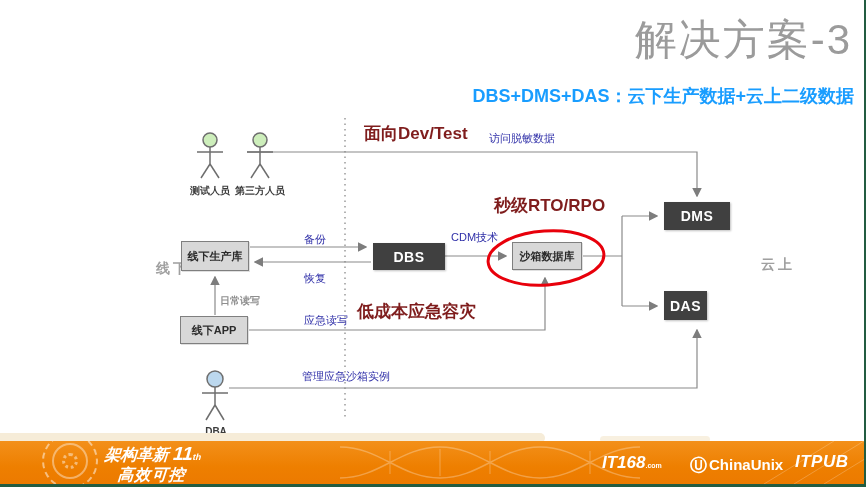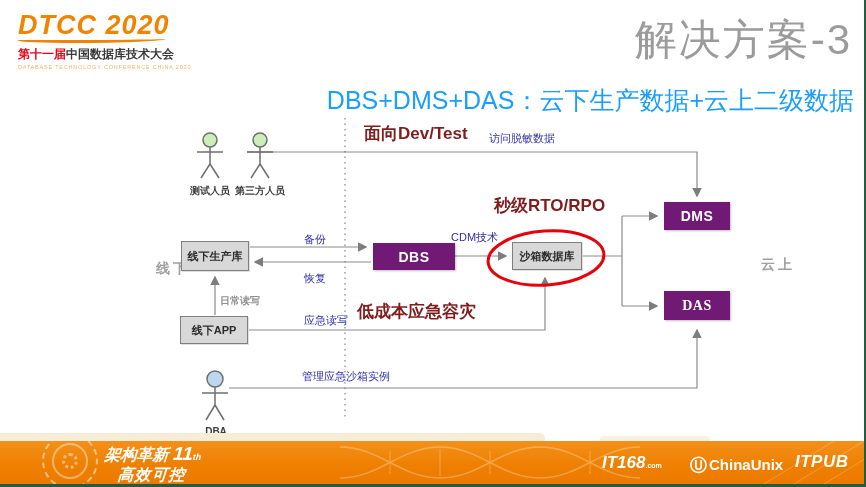--- a/index.html
+++ b/index.html
@@ -11,36 +11,36 @@
   
   .logo { position:absolute; left:18px; top:10px; width:200px; }
   .logo-line1 { color:#f08300; font-weight:bold; font-style:italic; font-size:27px; letter-spacing:1px; line-height:30px; }
   .logo-swoosh { width:148px; height:7px; border-bottom:3px solid #f08300; border-radius:0 0 100% 60%; margin-top:-4px; }
   .logo-line2 { font-size:12px; font-weight:bold; margin-top:3px; white-space:nowrap; }
   .logo-line2 .red-part { color:#e60012; }
   .logo-line2 .dark-part { color:#3a3a3a; }
   .logo-line3 { font-size:5.5px; color:#f3b269; letter-spacing:.8px; margin-top:1px; white-space:nowrap; }
 
   .page-title { position:absolute; top:12px; right:12px; font-size:42px; color:#9b9b9b; letter-spacing:2px; white-space:nowrap; }
-  .page-subtitle { position:absolute; top:84px; right:10px; font-size:25px; font-weight:normal; color:#199dff; white-space:nowrap; }
+  .page-subtitle { position:absolute; top:84px; right:10px; font-size:18px; font-weight:bold; color:#199dff; white-space:nowrap; }
 
   
   #diagram-svg { position:absolute; left:0; top:0; width:866px; height:487px; }
   .lbl { position:absolute; white-space:nowrap; line-height:1.1;font-weight:bold; }
   .navy { color:#2f2fa8; font-weight:normal; font-size:11px; }
   .redlbl { color:#7f1d1d; font-weight:bold; }
   .graylbl { color:#8f8f8f; }
   .zone { color:#a0a0a0; font-size:14px; letter-spacing:3px;margin-left:28px; }
   .actor-label { font-size:10px; color:#3c3c3c; transform:translateX(-50%); }
 
   .node { position:absolute; display:flex; align-items:center; justify-content:center;
           font-weight:bold; text-align:center; }
   .node-light { background:#d8d8d8; border:1px solid #7f7f7f; color:#2b2b2b; font-size:11px;
                 box-shadow:1px 1px 0 rgba(0,0,0,.12); }
-  .node-slate { background:#701a75; color:#fff; font-size:14px; letter-spacing:.5px;
+  .node-slate { background:#404040; color:#fff; font-size:14px; letter-spacing:.5px;
                 box-shadow:1px 1px 2px rgba(0,0,0,.25); }
 
   
   .footer-wave { position:absolute; left:0; top:433px; width:545px; height:10px;
                  background:#f6ecd8; border-radius:0 10px 10px 0; }
   .footer-wave2 { position:absolute; left:600px; top:436px; width:110px; height:7px;
                   background:#f6ecd8; opacity:.8; border-radius:6px; }
   .footer { position:absolute; left:0; top:441px; width:864px; height:43px;
             background:linear-gradient(180deg,#f3901a 0%,#ee7f00 60%,#ec7a00 100%); overflow:hidden; }
   .emblem { position:absolute; left:42px; top:-8px; width:56px; height:56px; border-radius:50%;
@@ -61,26 +61,20 @@
   .f-chinaunix .u-icon { font-size:17px; font-weight:bold; margin-right:2px; vertical-align:-1px; }
   .f-itpub { left:795px; top:11px; font-size:17px; letter-spacing:.5px; }
   .dna { position:absolute; left:340px; top:0; opacity:.28; }
   .corner-lines { position:absolute; right:0; top:0; opacity:.22; }
 </style>
 </head>
 <body>
 
 <div id="slide">
 
-  <div class="logo">
-    <div class="logo-line1"><span>DTCC</span> <span>2020</span></div>
-    <div class="logo-swoosh"></div>
-    <div class="logo-line2"><span class="red-part">第十一届</span><span class="dark-part">中国数据库技术大会</span></div>
-    <div class="logo-line3">DATABASE TECHNOLOGY CONFERENCE CHINA 2020</div>
-  </div>
 
   <div class="page-title">解决方案-3</div>
   <div class="page-subtitle">DBS+DMS+DAS：云下生产数据+云上二级数据</div>
 
   <svg id="diagram-svg" viewBox="0 0 866 487">
     <defs>
       <marker id="arr" viewBox="0 0 10 10" refX="8.5" refY="5" markerWidth="8" markerHeight="8" orient="auto-start-reverse">
         <path d="M0,0 L10,5 L0,10 z" fill="#7d7d7d"></path>
       </marker>
     </defs>
@@ -128,24 +122,24 @@
 
   <div class="lbl zone" style="left:128px; top:261px;">线下</div>
   <div class="lbl zone" style="left:733px; top:257px;">云上</div>
 
   <div class="lbl actor-label" style="left:210px; top:185px;">测试人员</div>
   <div class="lbl actor-label" style="left:260px; top:185px;">第三方人员</div>
   <div class="lbl actor-label" style="left:216px; top:426px;">DBA</div>
 
   <div class="node node-light" style="left:181px; top:241px; width:68px; height:30px;">线下生产库</div>
   <div class="node node-light" style="left:180px; top:316px; width:68px; height:28px;">线下APP</div>
-  <div class="node node-slate" style="left:373px; top:243px; width:82px; height:27px;">DBS</div>
+  <div class="node node-slate" style="left:373px; top:243px; width:72px; height:27px;">DBS</div>
   <div class="node node-light" style="left:512px; top:242px; width:70px; height:28px;">沙箱数据库</div>
   <div class="node node-slate" style="left:664px; top:202px; width:66px; height:28px;">DMS</div>
-  <div class="node node-slate" style="left:664px; top:291px; width:66px; height:29px;font-family:Liberation Serif, serif;">DAS</div>
+  <div class="node node-slate" style="left:664px; top:291px; width:43px; height:29px;">DAS</div>
 
   <div class="lbl navy" style="left:489px; top:132px;">访问脱敏数据</div>
   <div class="lbl navy" style="left:304px; top:233px;">备份</div>
   <div class="lbl navy" style="left:304px; top:272px;">恢复</div>
   <div class="lbl graylbl" style="left:220px; top:295px; font-size:10px;">日常读写</div>
   <div class="lbl navy" style="left:451px; top:231px;">CDM技术</div>
   <div class="lbl navy" style="left:304px; top:314px;">应急读写</div>
   <div class="lbl navy" style="left:302px; top:370px;">管理应急沙箱实例</div>
 
   <div class="lbl redlbl" style="left:364px; top:125px; font-size:17px;">面向Dev/Test</div>

